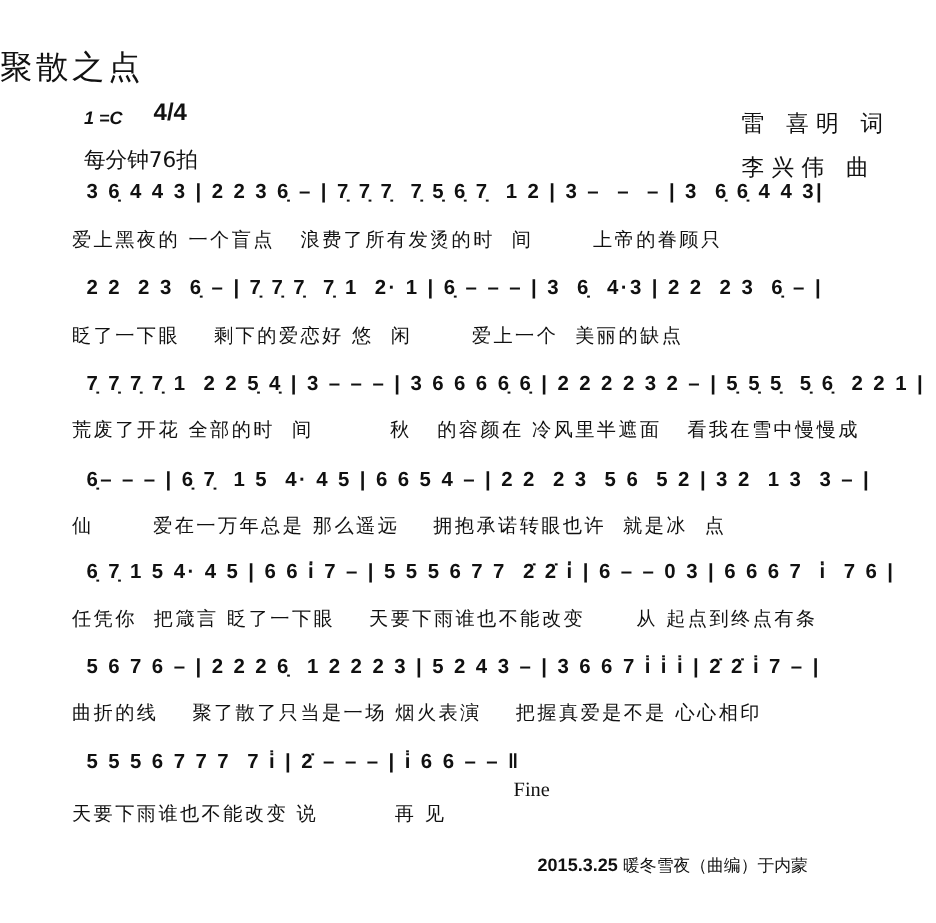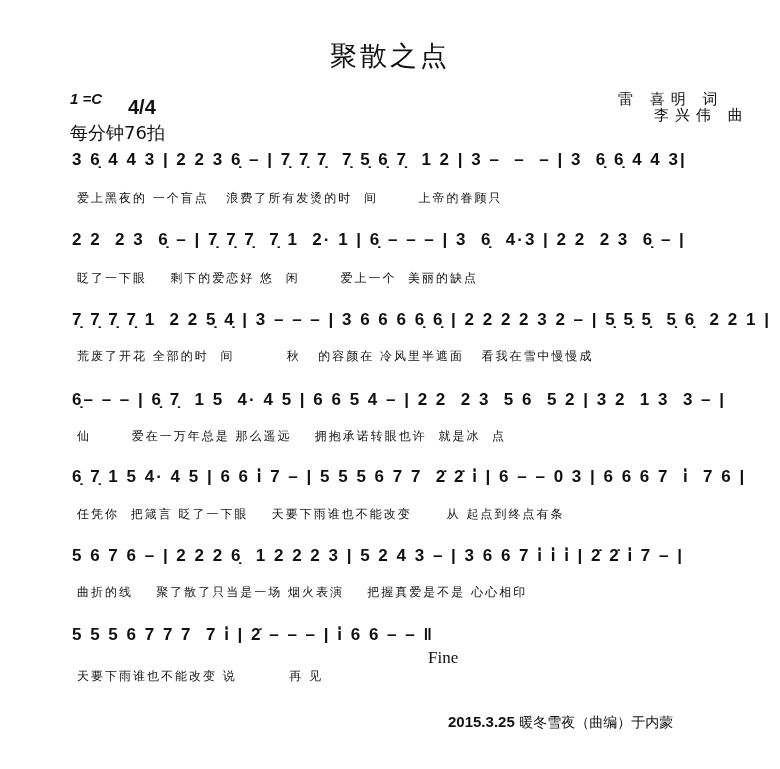--- a/index.html
+++ b/index.html
@@ -1,29 +1,29 @@
 <!DOCTYPE html>
 <html><head>
 <meta charset="utf-8">
 <style>
   html, body { margin: 0; padding: 0; background: #ffffff; }
   body { width: 780px; height: 769px; position: relative; overflow: hidden;
          font-family: "Liberation Sans", "DejaVu Sans", sans-serif; color: #111; }
-  .title { position: absolute; top: 38px; left: 0; width: 780px; text-align: center;
+  .title { position: absolute; top: 38px; left: 0; width: 780px; text-align: left;
            font-size: 27px; letter-spacing: 3px; font-family: "DejaVu Sans", sans-serif; }
   .meta { position: absolute; font-size: 15px; font-family: "DejaVu Sans", sans-serif; }
   .key { left: 70px; top: 90px; font-weight: bold; font-size: 15px; font-family: "Liberation Sans", sans-serif; font-style: italic; }
-  .timesig { left: 128px; top: 96px; font-weight: bold; font-size: 20px; font-family: "Liberation Sans", sans-serif; }
+  .timesig { left: 128px; top: 83px; font-weight: bold; font-size: 20px; font-family: "Liberation Sans", sans-serif; }
   .tempo { left: 70px; top: 121px; font-size: 18px; }
-  .credit { left: 618px; font-size: 15px; letter-spacing: 6px; }
+  .credit { left: 618px; font-size: 19px; letter-spacing: 6px; }
   .credit.lyr { top: 90px; }
-  .credit.mus { top: 106px; margin-left: 36px; }
+  .credit.mus { top: 127px; }
   .row-notes { position: absolute; left: 72px; font-weight: bold; font-size: 17px;
                font-family: "Liberation Sans", sans-serif; white-space: pre; letter-spacing: 2px; }
-  .row-lyrics { position: absolute; left: 77px; font-size: 12px; white-space: pre;
+  .row-lyrics { position: absolute; left: 60px; font-size: 16px; white-space: pre;
                 font-family: "DejaVu Sans", sans-serif; letter-spacing: 2px; }
   .fine { position: absolute; left: 428px; top: 648px; font-family: "Liberation Serif", serif; font-size: 17px; }
   .footer { position: absolute; left: 448px; top: 713px; font-size: 14px; font-family: "DejaVu Sans", sans-serif; }
   .footer b { font-family: "Liberation Sans", sans-serif; font-size: 15px; }
 </style>
 </head>
 <body>
 
 <div class="title">聚散之点</div>
 <div class="meta key">1 =C</div>

